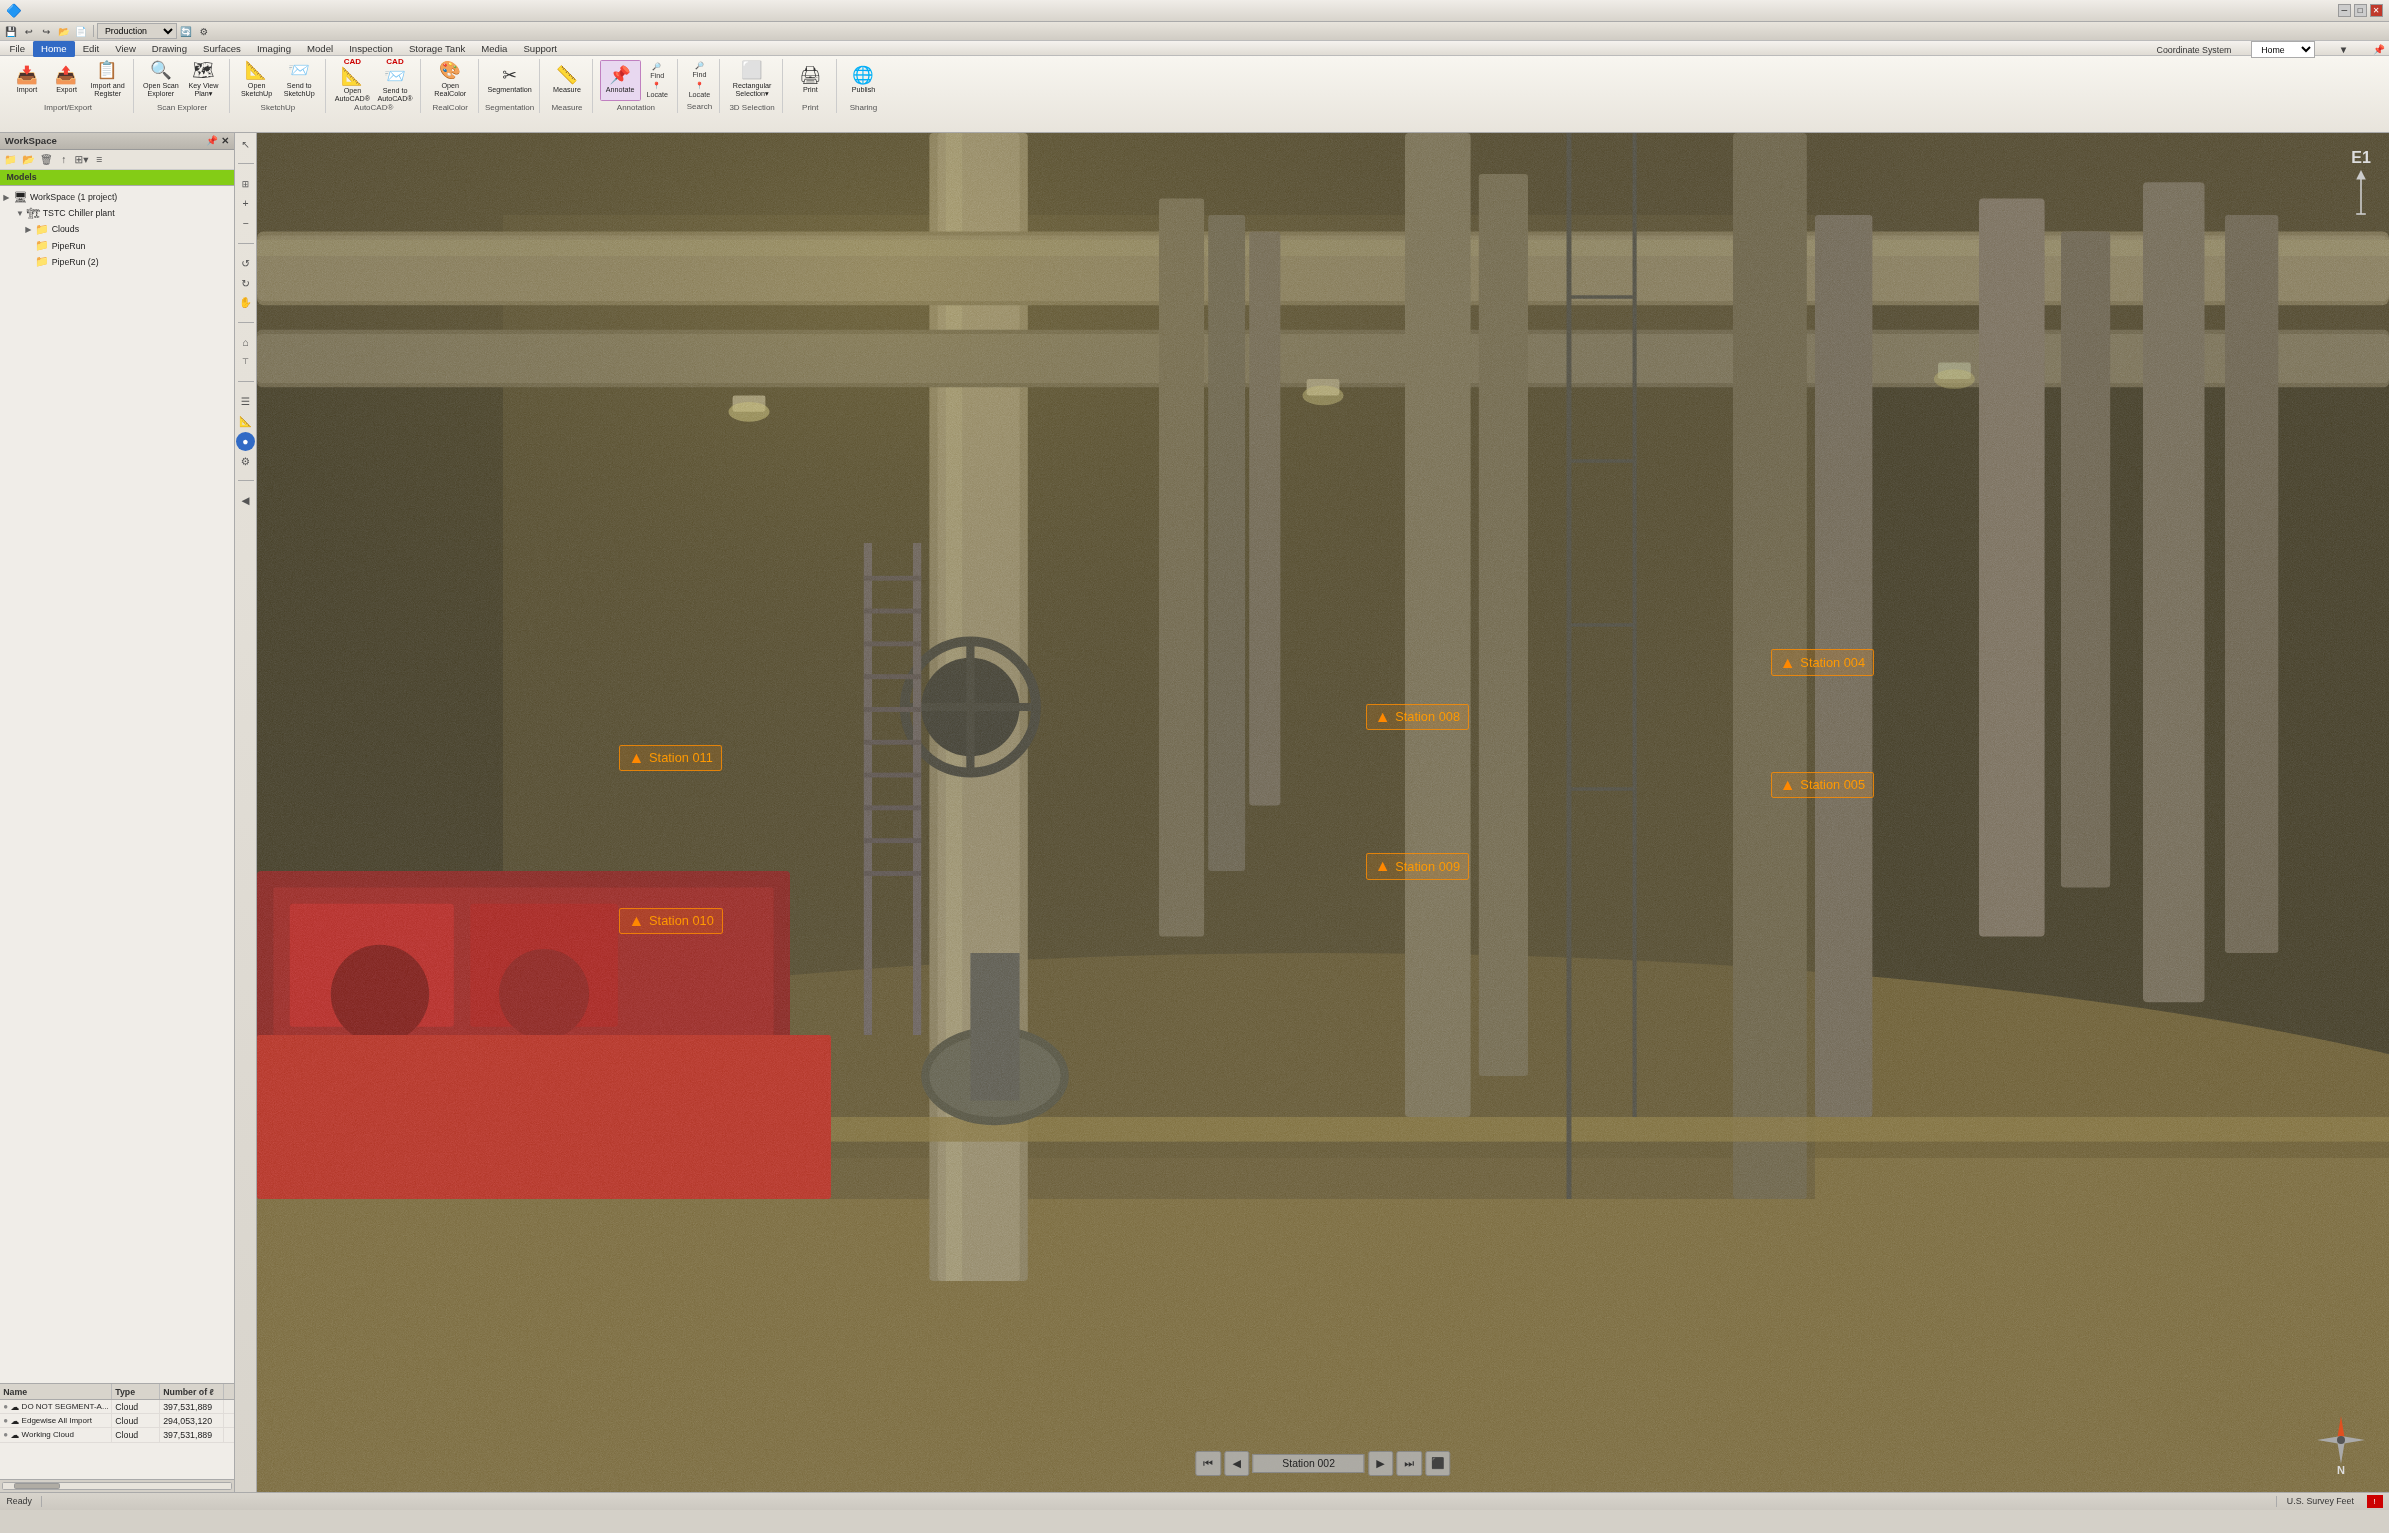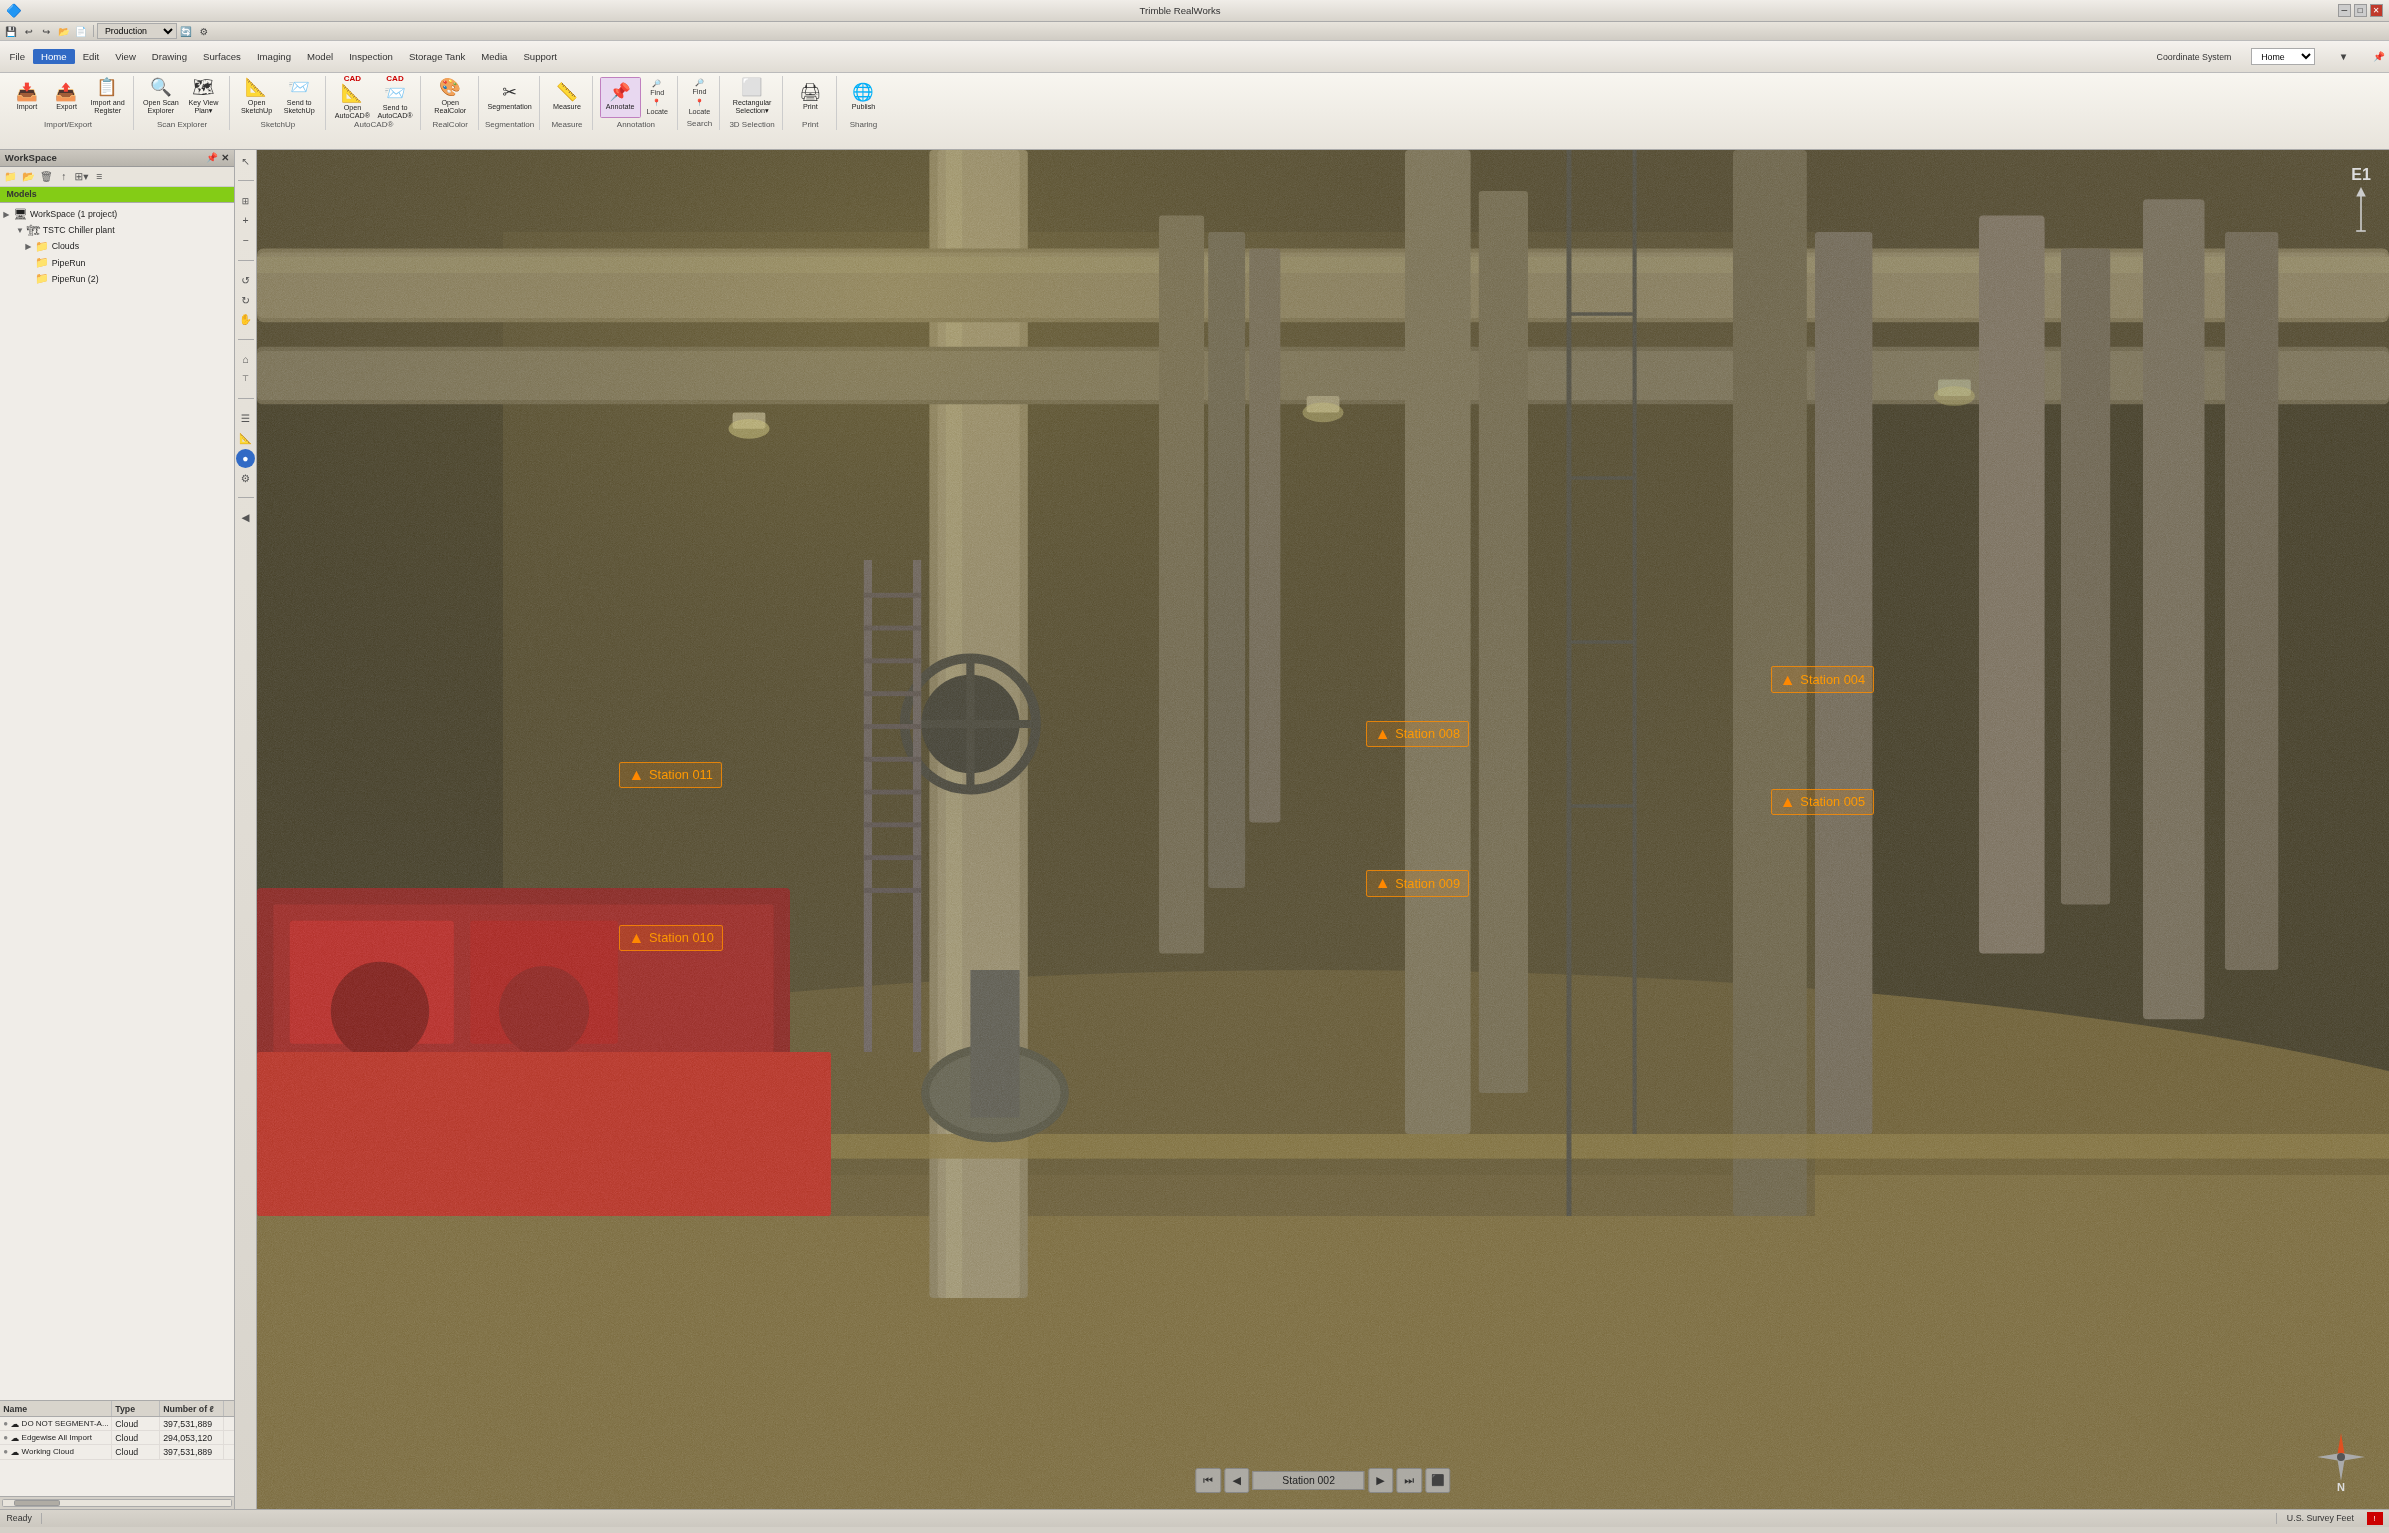--- a/index.html
+++ b/index.html
@@ -28,24 +28,24 @@
       align-items: center;
       padding: 0 3.2px;
       gap: 1.6px;
       border-bottom: 0.8px solid #bbb;
     }
     .qa-btn { width: 16px; height: 16px; display: flex; align-items: center; justify-content: center; font-size: 9.6px; cursor: pointer; color: #444; }
     .qa-dropdown { background: #d8d4cc; border: 0.8px solid #aaa; padding: 0.8px 3.2px; font-size: 8.8px; min-width: 80px; }
 
     
     #menu-bar {
-      height: 32px;
+      height: 15px;
       background: linear-gradient(to bottom, #f5f2ee, #e0dcd4);
       display: flex;
-      align-items: center;
+      align-items: flex-start;
       padding: 0 1.6px;
       border-bottom: 0.8px solid #bbb;
     }
     .menu-item {
       padding: 2.4px 8px;
       font-size: 9.6px;
       color: #333;
       cursor: pointer;
       border-radius: 1.6px;
     }
@@ -382,21 +382,20 @@
       z-index: 10;
     }
   </style>
 </head>
 <body>
 
 <div id="title-bar">
   <div class="title-left">
     <span style="font-size:12.8px;">🔷</span>
   </div>
-  <div class="title-text">Trimble RealWorks</div>
   <div class="title-controls">
     <div class="title-btn">─</div>
     <div class="title-btn">□</div>
     <div class="title-btn" style="background:#c0392b;color:white;">✕</div>
   </div>
 </div>
 
 <div id="quick-access">
   <div class="qa-btn">💾</div>
   <div class="qa-btn">↩</div>

